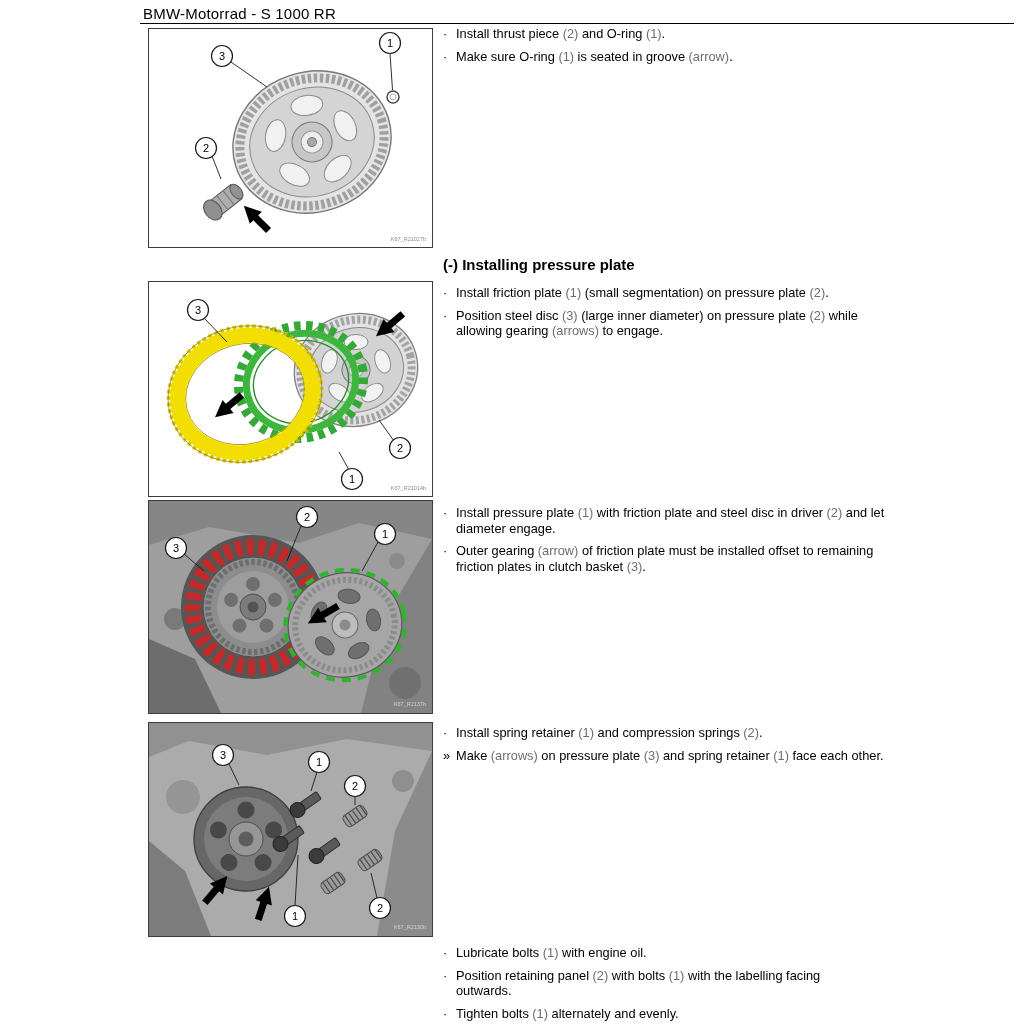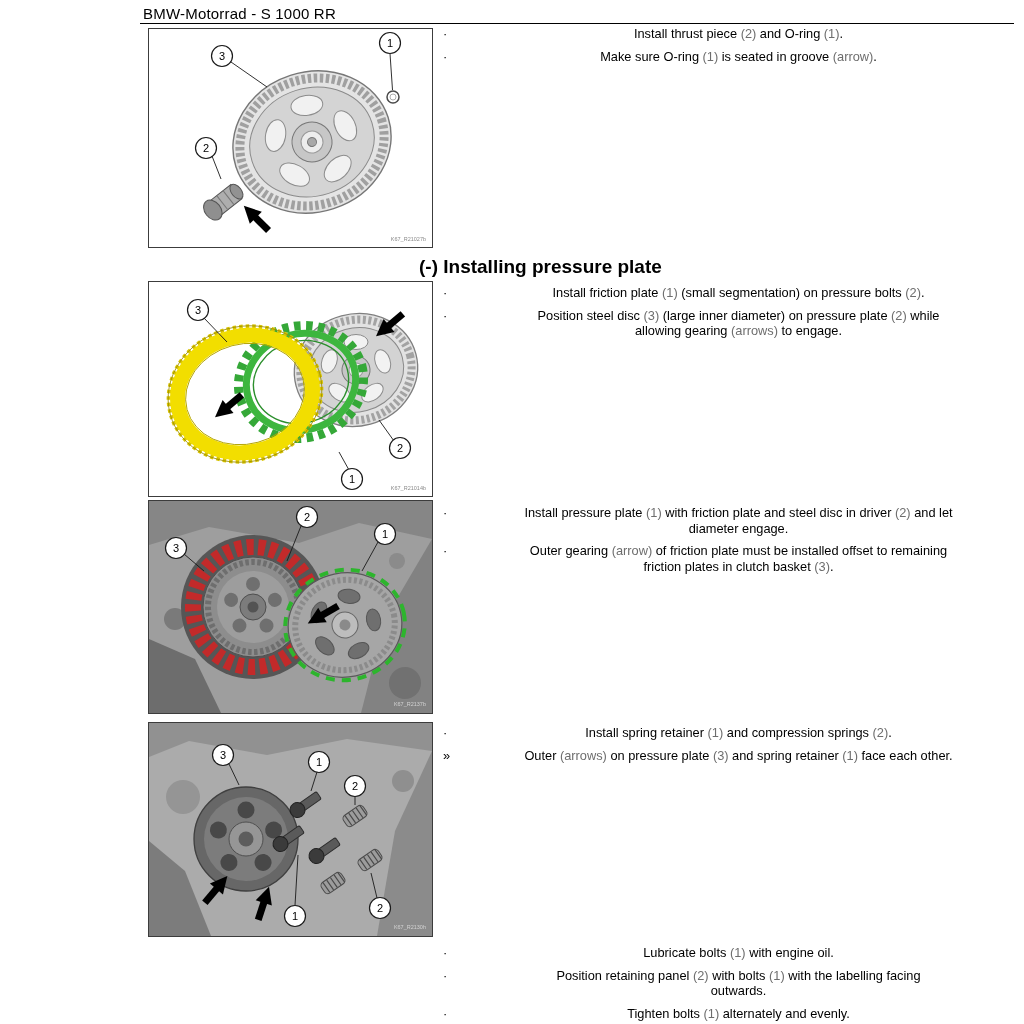--- a/index.html
+++ b/index.html
@@ -14,25 +14,25 @@
   .fig-2 { left:148px; top:281px; }
   .fig-3 { left:148px; top:500px; }
   .fig-4 { left:148px; top:722px; }
 
   .textblock { position:absolute; left:443px; width:578px; font-size:12.8px; line-height:15.5px; }
   .block-a { top:26px; }
   .block-b { top:285px; }
   .block-c { top:505px; }
   .block-d { top:725px; }
   .block-e { top:945px; }
-  .heading { position:absolute; left:419px; top:256px; font-size:19px; font-weight:700; }
+  .heading { position:absolute; left:443px; top:256px; font-size:15px; font-weight:700; }
 
   .bullet { display:flex; margin-bottom:7px; }
   .marker { flex:0 0 13px; width:13px; }
-  .btext  { flex:1 1 auto;text-align:center; }
+  .btext  { flex:1 1 auto; }
   .ref  { color:#6d6d6d; }
   .bold { font-weight:400; }
 
   
   .callout circle { fill:#ffffff; stroke:#1a1a1a; stroke-width:1.2; }
   .callout line   { stroke:#1a1a1a; stroke-width:0.9; }
   .callout-num { font-family:"Liberation Sans", sans-serif; font-size:11px; fill:#000; text-anchor:middle; }
   .figcode { font-family:"Liberation Sans", sans-serif; font-size:5.5px; fill:#8a8a8a; }
   .figcode-dark { font-family:"Liberation Sans", sans-serif; font-size:5.5px; fill:#d2d2d2; }
 </style>
@@ -308,21 +308,21 @@
       <span class="marker">·</span>
       <span class="btext"><span>Make sure O-ring </span><span class="ref">(1)</span><span> is seated in groove </span><span class="ref">(arrow)</span><span>.</span></span>
     </div>
   </div>
 
   <div class="heading">(-) Installing pressure plate</div>
 
   <div class="textblock block-b">
     <div class="bullet">
       <span class="marker">·</span>
-      <span class="btext"><span>Install friction plate </span><span class="ref">(1)</span><span> (small segmentation) on pressure bolts </span><span class="ref">(2)</span><span>.</span></span>
+      <span class="btext"><span>Install friction plate </span><span class="ref">(1)</span><span> (small segmentation) on pressure plate </span><span class="ref">(2)</span><span>.</span></span>
     </div>
     <div class="bullet">
       <span class="marker">·</span>
       <span class="btext"><span>Position steel disc </span><span class="ref">(3)</span><span> (large inner diameter) on pressure plate </span><span class="ref">(2)</span><span> while</span><br><span>allowing gearing </span><span class="ref">(arrows)</span><span> to engage.</span></span>
     </div>
   </div>
 
   <div class="textblock block-c">
     <div class="bullet">
       <span class="marker">·</span>
@@ -334,21 +334,21 @@
     </div>
   </div>
 
   <div class="textblock block-d">
     <div class="bullet">
       <span class="marker">·</span>
       <span class="btext"><span>Install spring retainer </span><span class="ref">(1)</span><span> and compression springs </span><span class="ref">(2)</span><span>.</span></span>
     </div>
     <div class="bullet">
       <span class="marker">»</span>
-      <span class="btext"><span>Outer </span><span class="ref">(arrows)</span><span> on pressure plate </span><span class="ref">(3)</span><span> and spring retainer </span><span class="ref">(1)</span><span> face each other.</span></span>
+      <span class="btext"><span>Make </span><span class="ref">(arrows)</span><span> on pressure plate </span><span class="ref">(3)</span><span> and spring retainer </span><span class="ref">(1)</span><span> face each other.</span></span>
     </div>
   </div>
 
   <div class="textblock block-e">
     <div class="bullet">
       <span class="marker">·</span>
       <span class="btext"><span>Lubricate bolts </span><span class="ref">(1)</span><span> with engine oil.</span></span>
     </div>
     <div class="bullet">
       <span class="marker">·</span>

